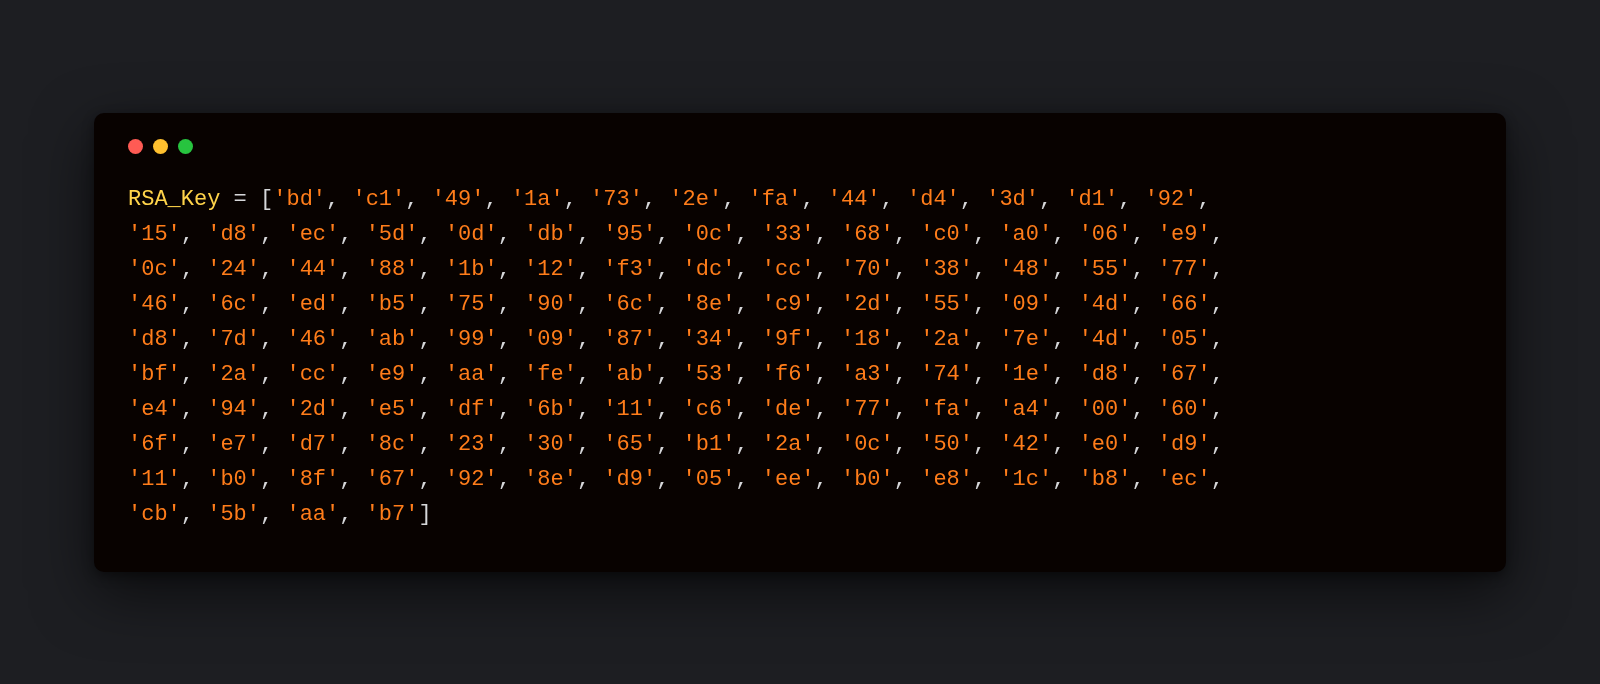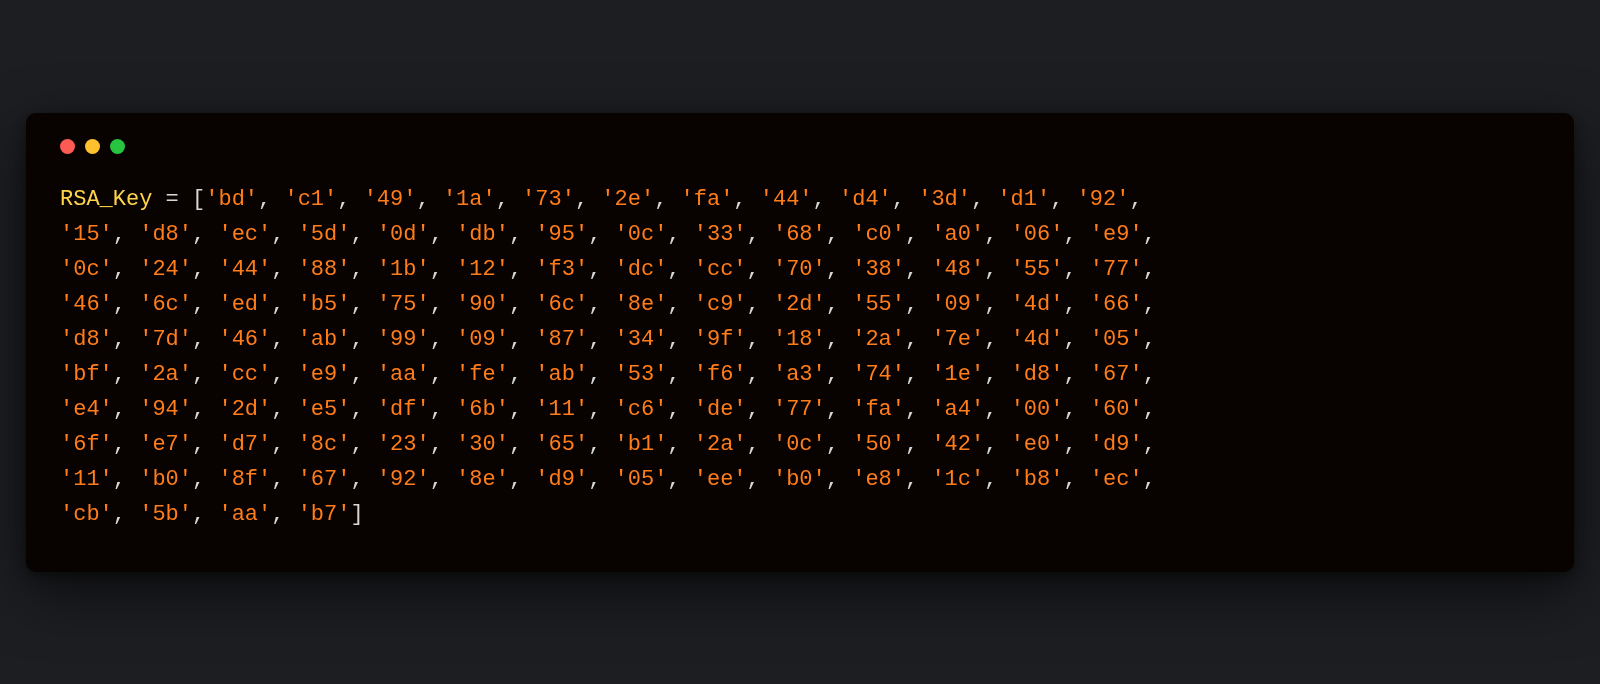--- a/index.html
+++ b/index.html
@@ -4,21 +4,21 @@
 <style>
   * { margin:0; padding:0; box-sizing:border-box; }
   body {
     width:1600px; height:684px;
     background:#1d1e22;
     font-family:"SFMono-Regular",Consolas,"Liberation Mono",Menlo,monospace;
     display:flex; align-items:center; justify-content:center;
     overflow:hidden;
   }
   .window {
-    width:1548px;
+    width:1412px;
     background:#080200;
     border-radius:10px;
     box-shadow:0 20px 60px rgba(0,0,0,.6),0 4px 12px rgba(0,0,0,.4);
     padding:26px 34px 40px 34px;
   }
   .titlebar { display:flex; gap:10px; align-items:center; padding-bottom:28px; }
   .dot { width:15px; height:15px; border-radius:50%; }
   .dot.red    { background:#ff5b54; }
   .dot.yellow { background:#ffc02e; }
   .dot.green  { background:#27c43f; }

